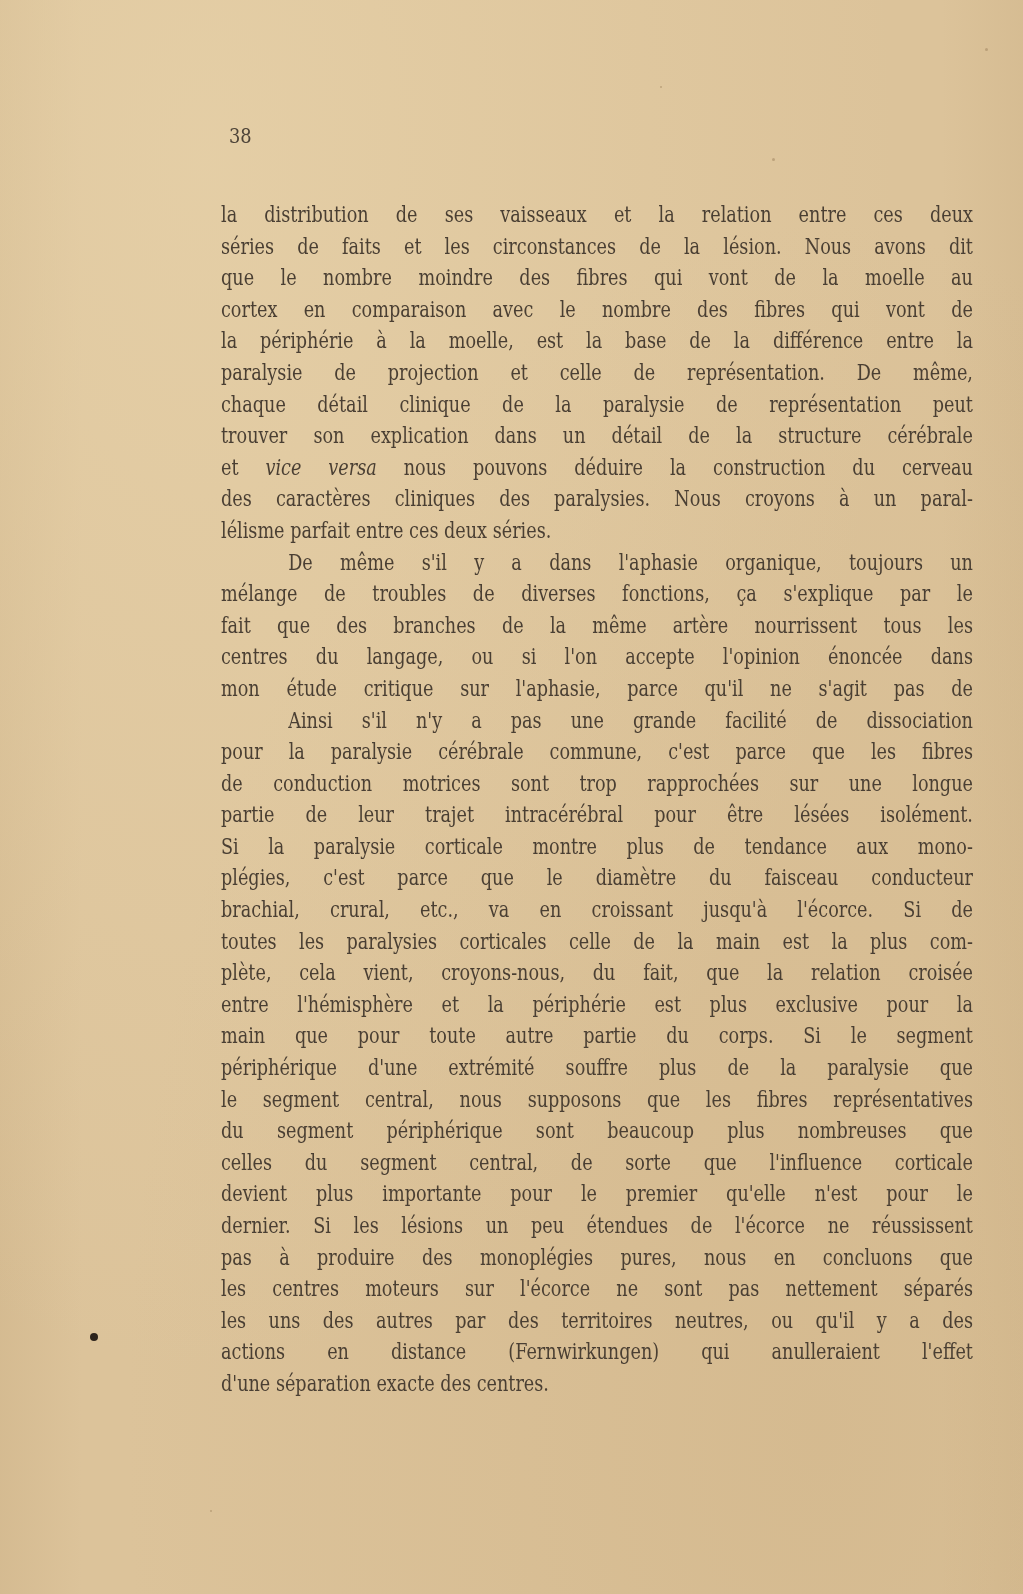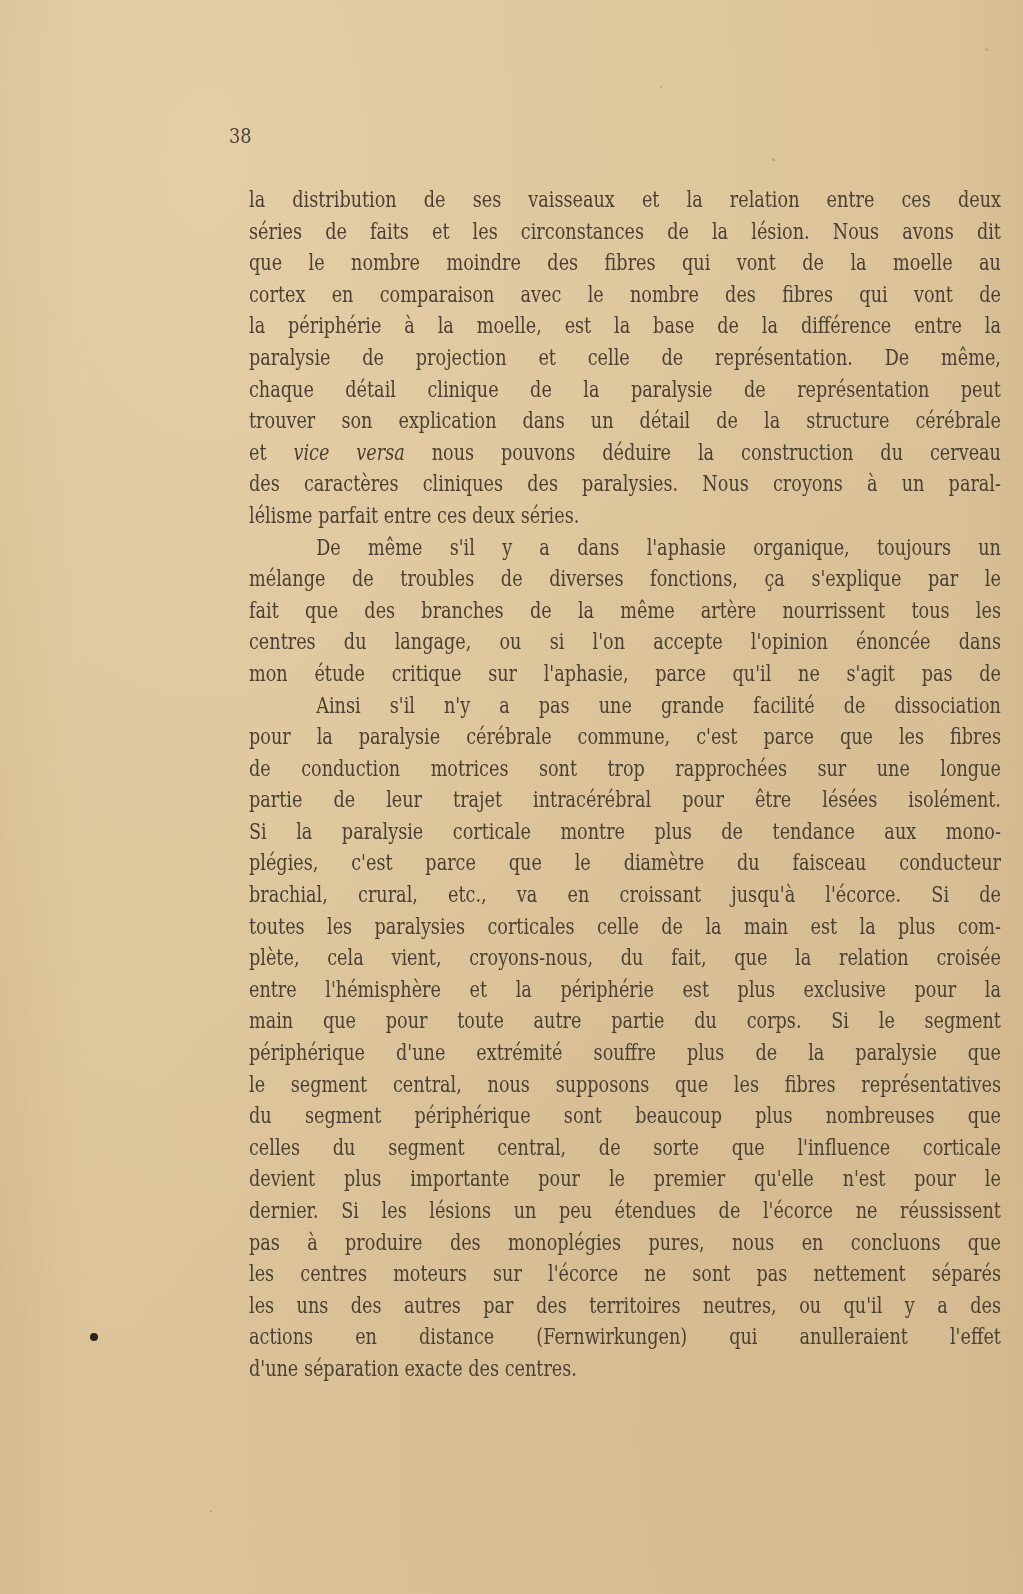--- a/index.html
+++ b/index.html
@@ -33,23 +33,22 @@
       top: 124px;
       font-size: 21px;
       letter-spacing: 0px;
       color: #4e4438;
       transform: scaleX(0.85);
       transform-origin: left top;
     }
     .text-block {
       position: absolute;
       left: 221px;
-      top: 184px;
+      top: 199px;
       width: 752px;
-      margin-left: 28px;
     }
     .line {
       display: block;
       height: 31.6px;
       line-height: 31.6px;
       font-size: 21.5px;
       white-space: nowrap;
       text-align: justify;
       text-align-last: justify;
       transform: scaleX(0.82);

